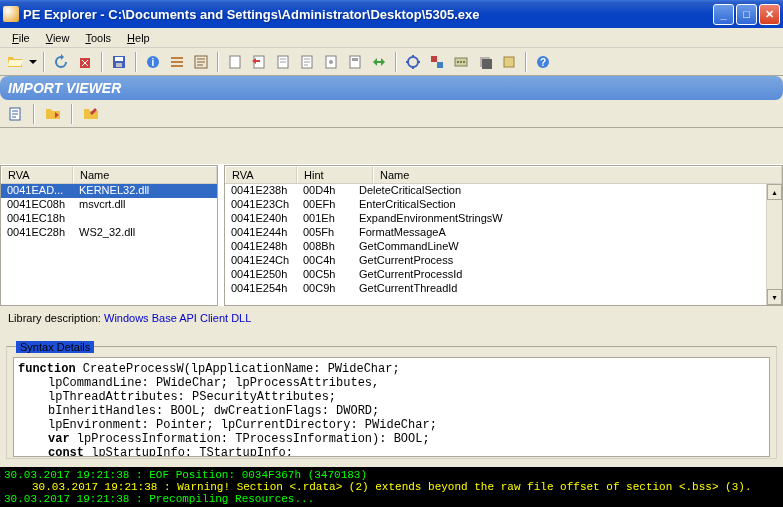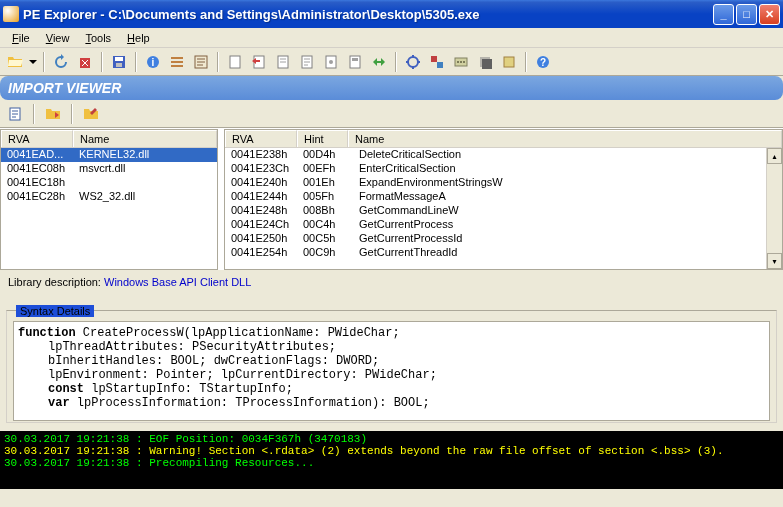--- a/index.html
+++ b/index.html
@@ -13,41 +13,41 @@
 .win-max { background: linear-gradient(#6a9ae8, #3068d8); color: white; }
 .win-close { background: linear-gradient(#f08070, #d84020); color: white; }
 .menubar { background: #ece9d8; height: 20px; display: flex; align-items: center; padding: 0 4px; border-bottom: 1px solid #d4d0c8; }
 .menu-item { padding: 2px 8px; cursor: default; }
 .menu-item u { text-decoration: underline; }
 .toolbar { background: #ece9d8; height: 28px; display: flex; align-items: center; padding: 2px 4px; gap: 2px; border-bottom: 1px solid #aca899; }
 .tb-btn { width: 22px; height: 22px; display: flex; align-items: center; justify-content: center; border: 1px solid transparent; }
 .tb-sep { width: 2px; height: 20px; border-left: 1px solid #aca899; border-right: 1px solid #fff; margin: 0 3px; }
 .sect-header { background: linear-gradient(to bottom, #7ba7e0, #5a8cd8); color: white; font-weight: bold; font-style: italic; font-size: 14px; padding: 4px 8px; font-family: Arial, sans-serif; border-radius: 8px; }
 .sub-toolbar { background: #ece9d8; height: 28px; display: flex; align-items: center; padding: 2px 4px; gap: 4px; border-bottom: 1px solid #aca899; }
-.panes { display: flex; height: 142px; background: white; border-top: 1px solid #fff; }
+.panes { display: flex; height: 142px; background: white; border-top: 1px solid #fff; margin-top: 36px; }
 .pane { border: 1px solid #aca899; background: white; display: flex; flex-direction: column; }
 .pane-left { width: 218px; }
 .pane-right { flex: 1; margin-left: 6px; position: relative; }
 .grid-head { display: flex; background: #ece9d8; border-bottom: 1px solid #d4d0c8; height: 18px; }
 .grid-head-cell { padding: 2px 6px; border-right: 1px solid #d4d0c8; border-top: 1px solid #fff; border-left: 1px solid #fff; font-size: 11px; white-space: nowrap; overflow: hidden; }
 .grid-body { flex: 1; overflow: hidden; }
 .grid-row { display: flex; height: 14px; font-size: 11px; }
 .grid-row.sel { background: #316ac5; color: white; }
 .grid-cell { padding: 0 6px; white-space: nowrap; overflow: hidden; }
 .scrollbar-v { position: absolute; right: 0; top: 18px; bottom: 0; width: 16px; background: #ece9d8; border-left: 1px solid #d4d0c8; }
 .scroll-btn { height: 16px; background: #ece9d8; border: 1px solid #aca899; display: flex; align-items: center; justify-content: center; font-size: 8px; }
 .lib-desc { padding: 6px 8px; font-size: 11px; background: #ece9d8; }
 .lib-desc a { color: #0000cc; text-decoration: none; }
 .syntax-box { margin: 4px 6px; }
 .syntax-label { font-size: 11px; position: relative; top: 7px; left: 10px; background: #1d4ed8; padding: 0 4px; display: inline-block; }
 .syntax-frame { border: 1px solid #d4d0c8; border-top: 1px solid #aca899; padding: 10px 6px 1px; }
 .syntax-content { background: white; border: 1px solid #aca899; padding: 4px; font-family: "Courier New", monospace; font-size: 12px; height: 100px; overflow: hidden; position: relative; }
 .syntax-content .kw { font-weight: bold; }
 .console { background: black; color: #00ff00; font-family: "Courier New", monospace; font-size: 11px; padding: 2px 4px; height: 58px; overflow: hidden; margin-top: 8px; }
-.console .warn { color: #ffff00; }
+.console .warn { color: #ffff00; margin-left: 28px; }
 .icon-svg { width: 16px; height: 16px; }
 </style>
 </head>
 <body>
 
 <div class="titlebar">
   <div class="titlebar-icon"></div>
   <div class="titlebar-text">PE Explorer - C:\Documents and Settings\Administrator\Desktop\5305.exe</div>
   <div class="win-btns">
     <div class="win-btn win-min">_</div>
@@ -242,21 +242,21 @@
         </div>
         <div class="grid-row">
           <div class="grid-cell" style="width:72px">0041EC28h</div>
           <div class="grid-cell" style="flex:1">WS2_32.dll</div>
         </div>
       </div>
   </div>
   <div class="pane pane-right">
     <div class="grid-head">
       <div class="grid-head-cell" style="width:72px">RVA</div>
-      <div class="grid-head-cell" style="width:51px">Hint</div>
+      <div class="grid-head-cell" style="width:76px">Hint</div>
       <div class="grid-head-cell" style="flex:1">Name</div>
     </div>
     <div class="grid-body" id="right-grid" style="margin-right:16px">
         <div class="grid-row">
           <div class="grid-cell" style="width:72px">0041E238h</div>
           <div class="grid-cell" style="width:56px">00D4h</div>
           <div class="grid-cell" style="flex:1">DeleteCriticalSection</div>
         </div>
         <div class="grid-row">
           <div class="grid-cell" style="width:72px">0041E23Ch</div>
@@ -306,25 +306,26 @@
 <div class="lib-desc">
   <span>Library description:</span>
   <a href="#">Windows Base API Client DLL</a>
 </div>
 
 <div class="syntax-box">
   <span class="syntax-label">Syntax Details</span>
   <div class="syntax-frame">
     <div class="syntax-content">
       <div><span class="kw">function</span><span> CreateProcessW(lpApplicationName: PWideChar;</span></div>
+      <div style="padding-left:30px">lpCommandLine: PWideChar; lpProcessAttributes,</div>
       <div style="padding-left:30px">lpThreadAttributes: PSecurityAttributes;</div>
       <div style="padding-left:30px">bInheritHandles: BOOL; dwCreationFlags: DWORD;</div>
       <div style="padding-left:30px">lpEnvironment: Pointer; lpCurrentDirectory: PWideChar;</div>
+      <div style="padding-left:30px"><span class="kw">var</span><span> lpProcessInformation: TProcessInformation): BOOL;</span></div>
       <div style="padding-left:30px"><span class="kw">const</span><span> lpStartupInfo: TStartupInfo;</span></div>
-      <div style="padding-left:30px"><span class="kw">var</span><span> lpProcessInformation: TProcessInformation): BOOL;</span></div>
     </div>
   </div>
 </div>
 
 <div class="console">
   <div>30.03.2017 19:21:38 : EOF Position: 0034F367h  (3470183)</div>
   <div class="warn">30.03.2017 19:21:38 : Warning! Section &lt;.rdata&gt; (2) extends beyond the raw file offset of section &lt;.bss&gt; (3).</div>
   <div>30.03.2017 19:21:38 : Precompiling Resources...</div>
 </div>
 

